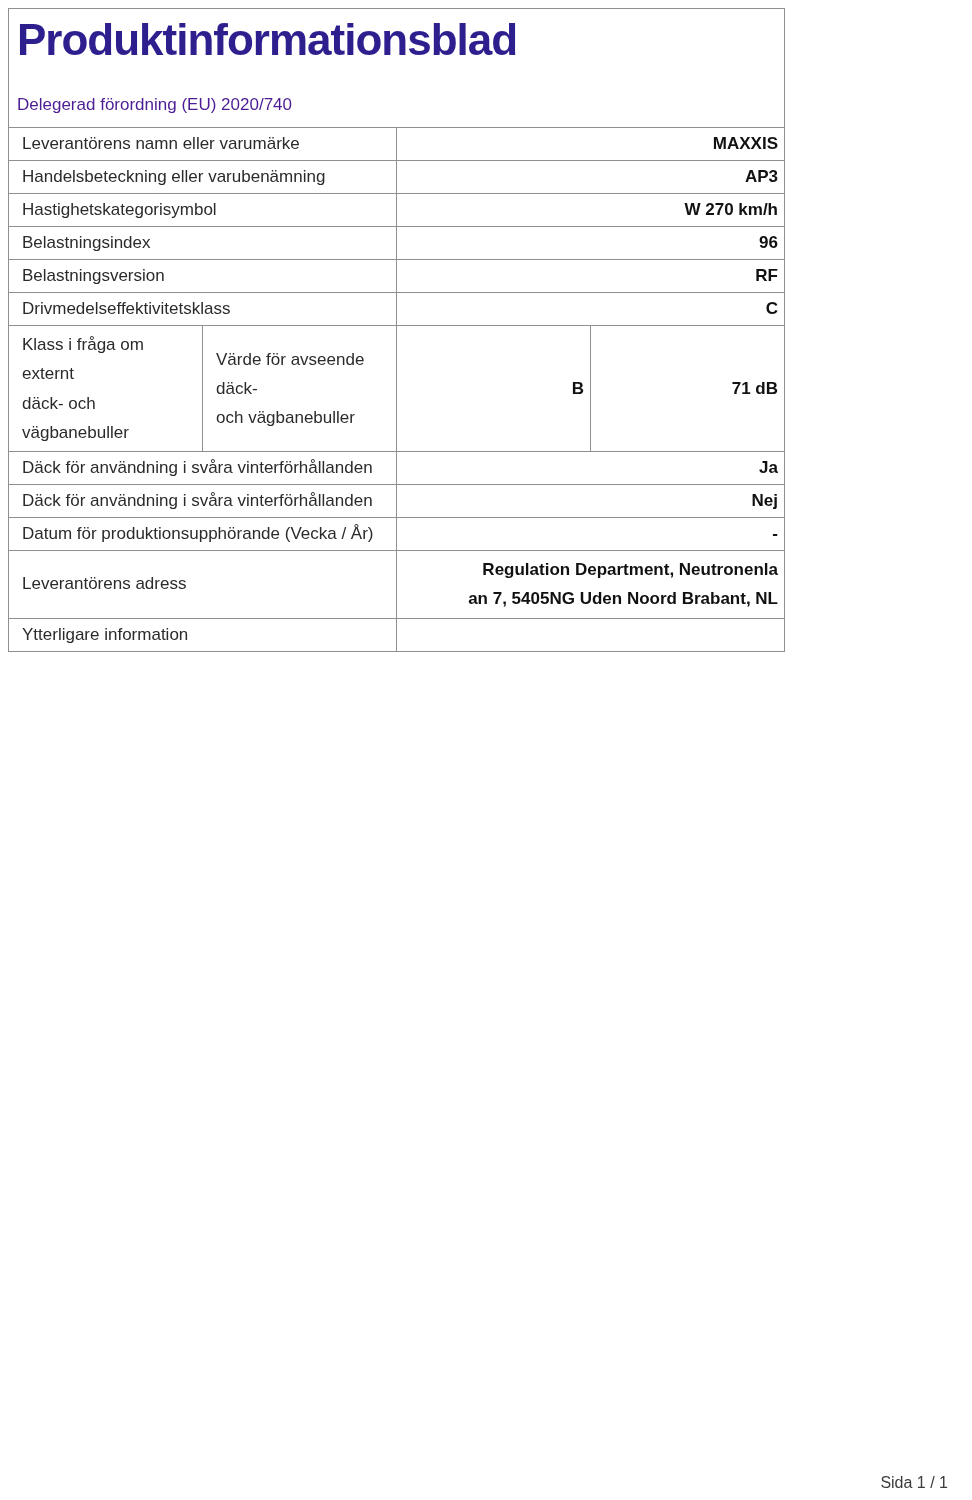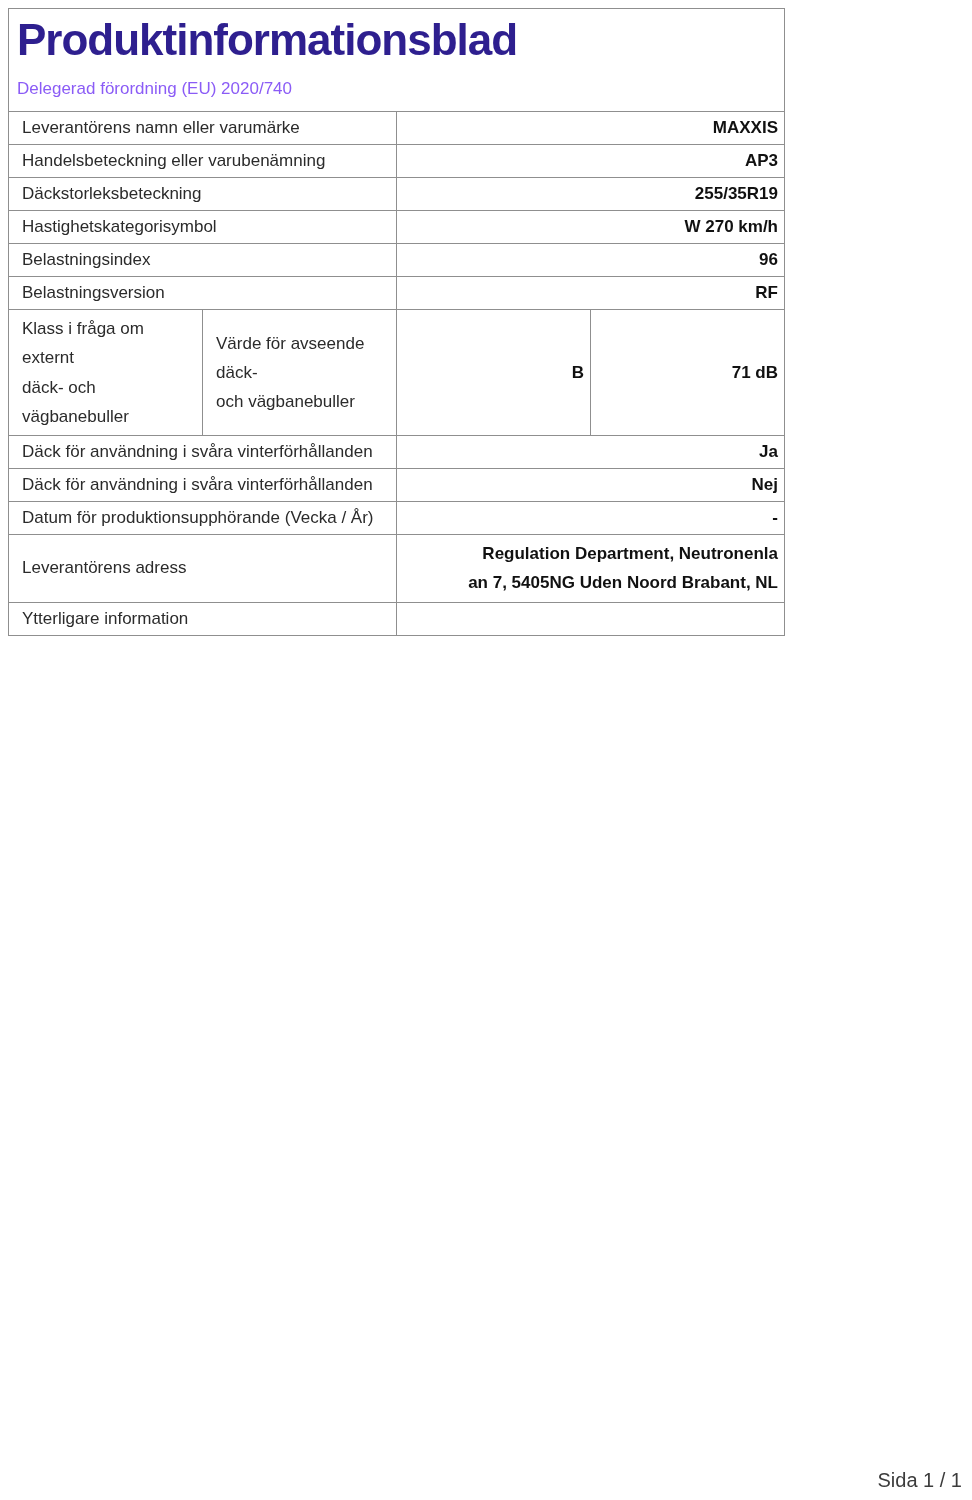--- a/index.html
+++ b/index.html
@@ -27,41 +27,41 @@
   }
   td.title-cell { padding: 8px 8px 12px 8px; height: 100px; vertical-align: top; }
   h1.page-title {
     margin: 0;
     font-size: 44px;
     line-height: 1.05;
     letter-spacing: -1px;
     font-weight: bold;
     color: #2e1f8f;
   }
-  .subtitle { margin-top: 16px; font-size: 17px; color: #8b5cf6; }
+  .subtitle { margin-top: 32px; font-size: 17px; color: #4c1d95; }
   td.lbl {
     padding: 4px 8px 4px 13px;
     height: 33px;
     color: #2b2b2b;
     font-weight: normal;
   }
   td.val {
     text-align: right;
     font-weight: bold;
     color: #111111;
     padding: 4px 6px;
   }
   tr.tall td { height: 64px; }
   tr.tall-addr td { height: 67px; }
   .line { line-height: 1.72; }
   .footer {
     position: absolute;
-    right: 10px;
+    right: 24px;
     bottom: 8px;
-    font-size: 20px;
+    font-size: 16px;
     color: #3c3c3c;
   }
 </style>
 </head>
 <body>
 
 <div class="sheet">
   <table class="info-table">
     <colgroup>
         <col>
@@ -81,40 +81,40 @@
         <td class="lbl" colspan="2">Leverantörens namn eller varumärke</td>
         <td class="val" colspan="2">MAXXIS</td>
       </tr>
 
       <tr>
         <td class="lbl" colspan="2">Handelsbeteckning eller varubenämning</td>
         <td class="val" colspan="2">AP3</td>
       </tr>
 
 
-      <tr>
-        <td class="lbl" colspan="2">Däckstorleksbeteckning</td>
-        <td class="val" colspan="2">255/35R19</td>
-      </tr>
 
       <tr>
         <td class="lbl" colspan="2">Hastighetskategorisymbol</td>
         <td class="val" colspan="2">W 270 km/h</td>
       </tr>
 
       <tr>
         <td class="lbl" colspan="2">Belastningsindex</td>
         <td class="val" colspan="2">96</td>
       </tr>
 
       <tr>
         <td class="lbl" colspan="2">Belastningsversion</td>
         <td class="val" colspan="2">RF</td>
       </tr>
 
+      <tr>
+        <td class="lbl" colspan="2">Drivmedelseffektivitetsklass</td>
+        <td class="val" colspan="2">C</td>
+      </tr>
 
 
       <tr class="tall">
         <td class="lbl">
           <div class="line">Klass i fråga om externt</div>
           <div class="line">däck- och vägbanebuller</div>
         </td>
         <td class="lbl">
           <div class="line">Värde för avseende däck-</div>
           <div class="line">och vägbanebuller</div>

